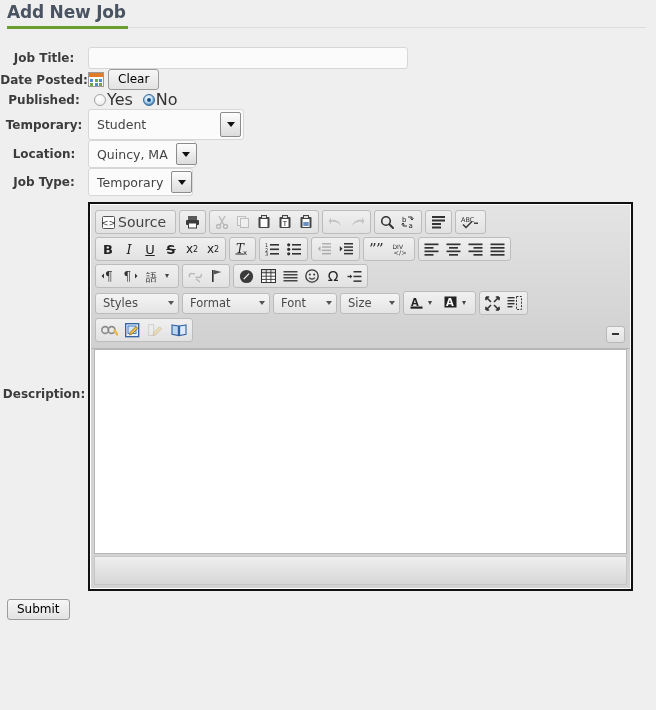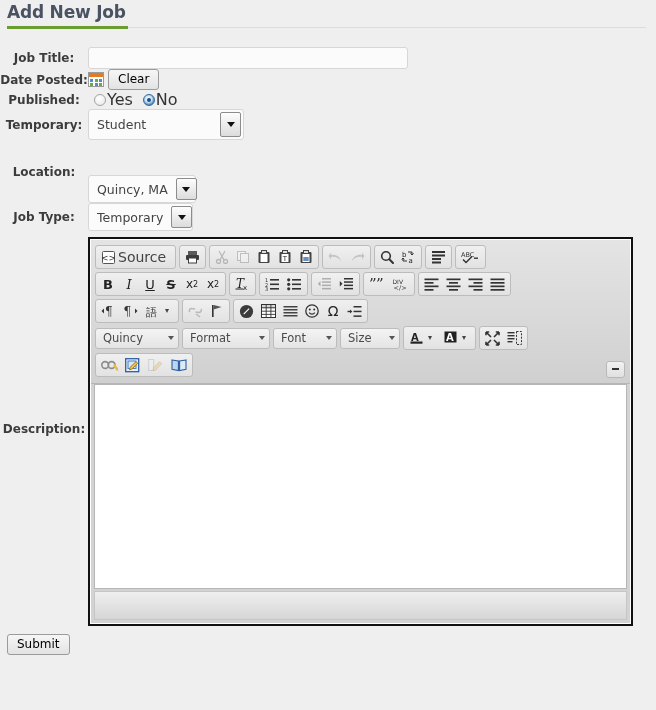--- a/index.html
+++ b/index.html
@@ -208,21 +208,21 @@
     flex: none;
   }
   .select .sel-arrow-btn .caret {
     width: 0; height: 0;
     border-left: 4px solid transparent;
     border-right: 4px solid transparent;
     border-top: 5px solid #111;
   }
   .select.dept { width: 156px; height: 31px; text-align: right; }
   .select.dept .sel-text { flex: 1; }
-  .select.loc  { width: 108px; margin-top: 35px; }
+  .select.loc  { width: 108px; }
   .select.jtype{ width: 105px; text-align: right; }
 
   
   .cke {
     border: 2px solid #111;
     background: #fff;
     width: 545px;
     box-sizing: border-box;
   }
   .cke-inner {
@@ -747,21 +747,21 @@
                         <rect x="6.5" y="1" width="8" height="1.5" fill="#333"></rect>
                         <rect x="6.5" y="5.7" width="8" height="1.5" fill="#333"></rect>
                         <rect x="6.5" y="10.4" width="8" height="1.5" fill="#333"></rect>
                       </svg>
                   </span>
                 </div>
               </div>
 
               <div class="tb-row">
                 <div class="tb-combo styles">
-                  <span>Quincy</span>
+                  <span>Styles</span>
                   <span class="combo-caret"></span>
                 </div>
                 <div class="tb-combo format">
                   <span>Format</span>
                   <span class="combo-caret"></span>
                 </div>
                 <div class="tb-combo font">
                   <span>Font</span>
                   <span class="combo-caret"></span>
                 </div>

